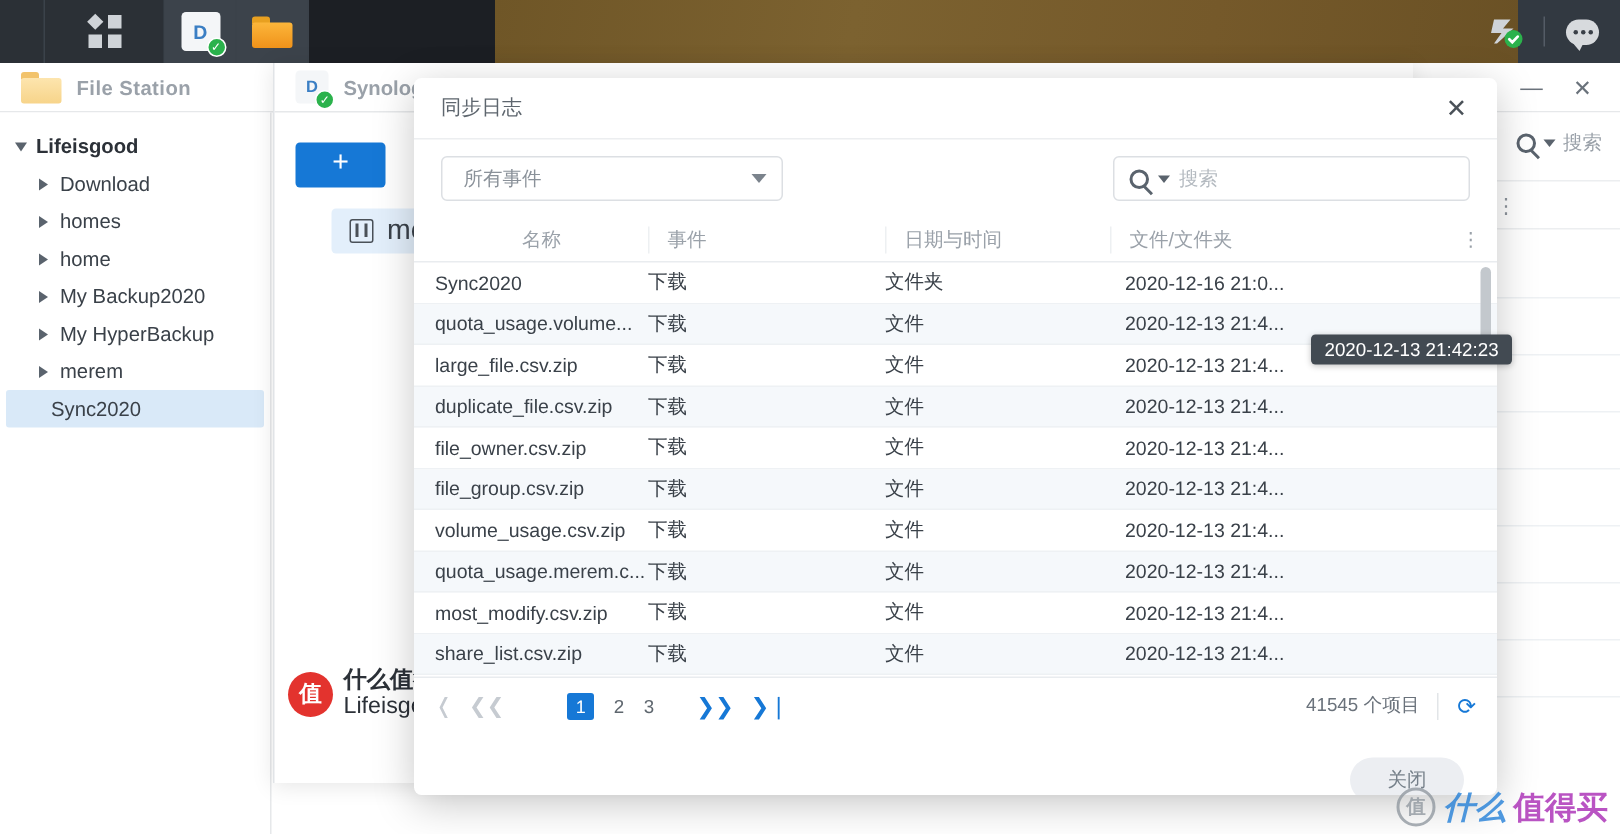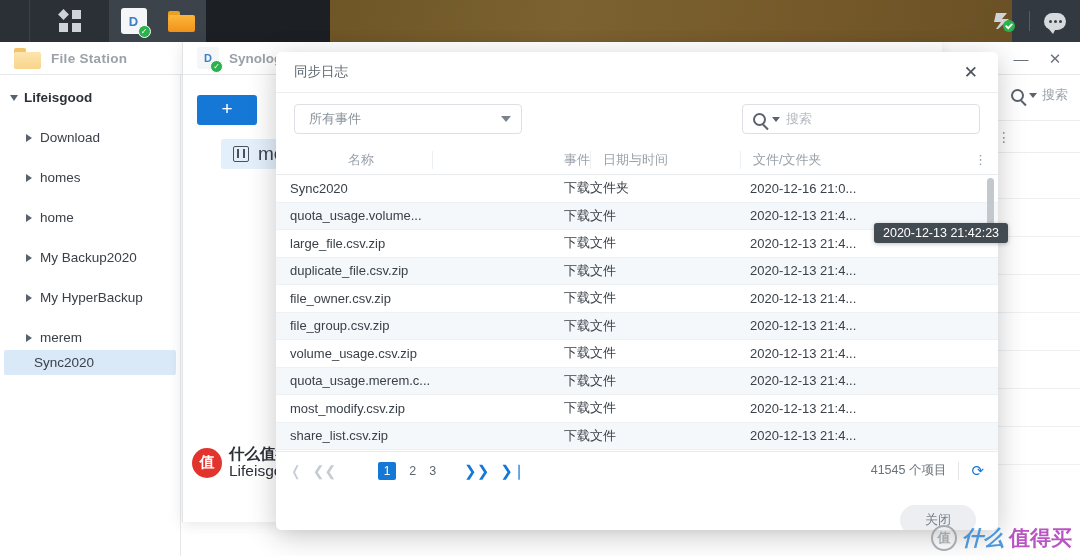--- a/index.html
+++ b/index.html
@@ -109,21 +109,21 @@
   .fs-sidebar {
     position: absolute; left: 0; top: 33px; width: 181px; height: 481px;
     background: #fff; border-right: 1px solid #e6e8ea; padding-top: 10px;
   }
   .tree-root {
     display:flex; align-items:center; gap: 6px; padding: 5px 8px 5px 10px;
     font-weight: bold; color: #2c3138; font-size: 13.5px;
   }
   .tree-item {
     display:flex; align-items:center; gap: 8px; padding: 5px 8px 5px 26px;
-    color: #3a4149; font-size: 13.5px; cursor: default; margin-top: 15px;
+    color: #3a4149; font-size: 13.5px; cursor: default;
   }
   .tree-item.sel { background: #d9e9f8; border-radius: 2px; margin: 0 4px; padding-left: 30px; }
   .caret-d {
     width: 0; height: 0; border-left: 4.5px solid transparent; border-right: 4.5px solid transparent;
     border-top: 6px solid #5a636d;
   }
   .caret-r {
     width: 0; height: 0; border-top: 4.5px solid transparent; border-bottom: 4.5px solid transparent;
     border-left: 6px solid #5a636d;
   }
@@ -219,21 +219,21 @@
     width: 238px; height: 30px; border: 1px solid #dcdfe3; border-radius: 4px;
     display:flex; align-items:center; gap: 6px; padding: 0 10px; color:#b4bac0; font-size: 13px; background:#fff;
   }
 
   .tbl-head {
     display:flex; height: 30px; align-items:center; border-bottom: 1px solid #e9ecef;
     color: #9aa1a9; font-size: 13px; padding-left: 14px; position: relative;
   }
   .tbl-head .c { border-left: 1px solid #edf0f2; padding-left: 12px; height: 18px; line-height: 18px; }
   .tbl-head .c:first-child { border-left: none; padding-left: 0; text-align: center; }
-  .c1 { width: 142px; } .c2 { width: 158px; text-align: right; } .c3 { width: 160px; } .c4 { width: 150px; }
+  .c1 { width: 142px; } .c2 { width: 158px; } .c3 { width: 160px; } .c4 { width: 150px; }
   .head-kebab { position:absolute; right: 10px; top: 7px; color:#9aa1a9; font-size: 13px; letter-spacing:1px; }
 
   .tbl-body { position: relative; height: 276px; overflow: hidden; }
   .trow {
     display:flex; align-items:center; height: 27.5px; padding-left: 14px;
     border-bottom: 1px solid #eef1f4; font-size: 13px; color: #3a4149;
   }
   .trow.alt { background: #f5f8fb; }
   .trow .c { overflow: hidden; white-space: nowrap; text-overflow: ellipsis; }
   .scrollbar {

